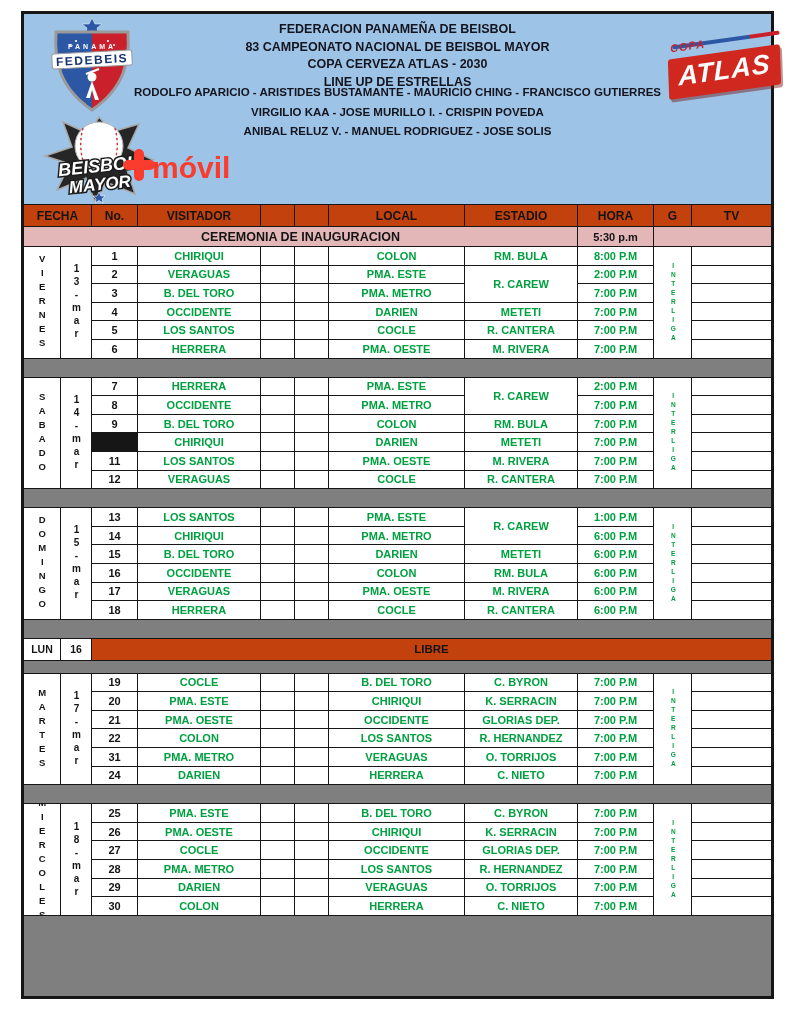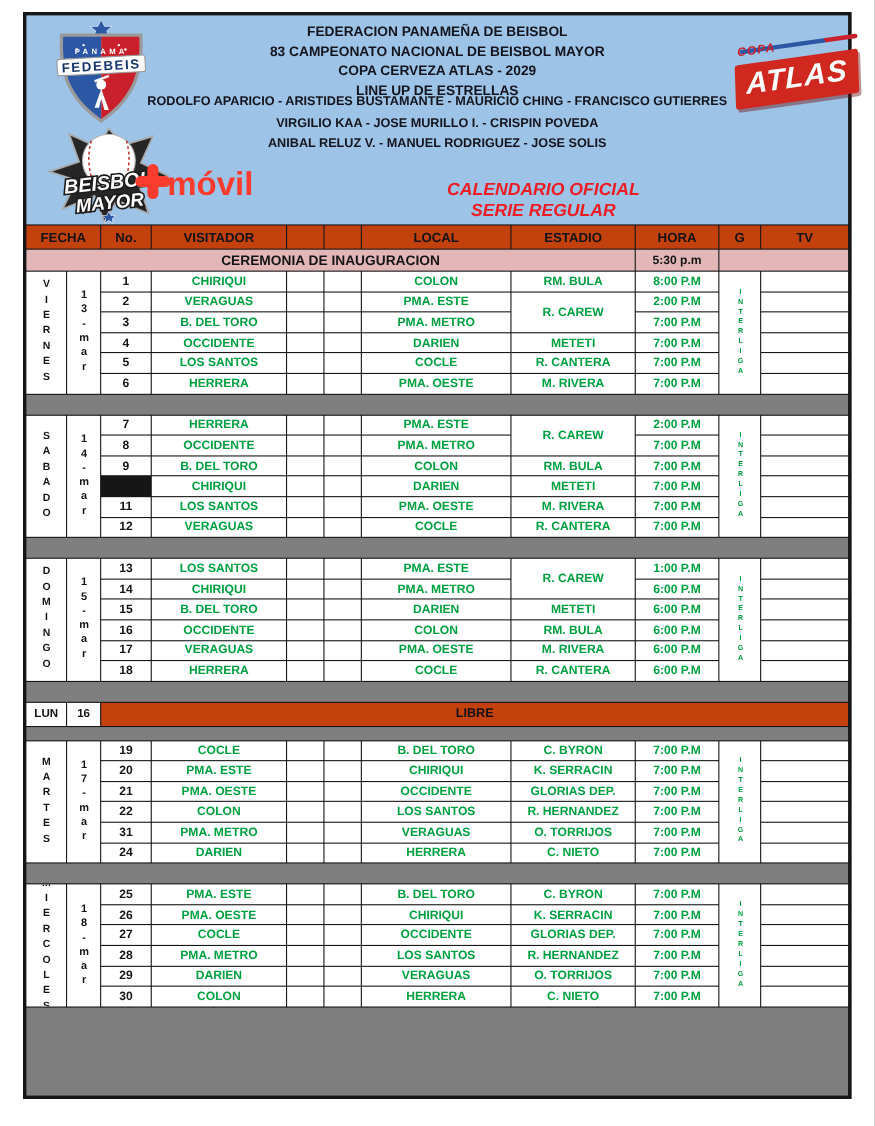--- a/index.html
+++ b/index.html
@@ -92,21 +92,21 @@
           <text x="52" y="46" text-anchor="middle" fill="#17356e" font-size="12" font-weight="bold" letter-spacing="1.5" font-family="Liberation Sans, sans-serif">FEDEBEIS</text>
         </g>
         <circle cx="52" cy="59" r="4.5" fill="#ffffff"></circle>
         <path d="M52,63 L46,80 L50,80 L52,72 L55,82 L59,82 Z" fill="#ffffff"></path>
         <line x1="46" y1="56" x2="59" y2="51" stroke="#ffffff" stroke-width="2.2"></line>
       </svg>
 
       <div class="hdr-title">
         <div>FEDERACION PANAMEÑA DE BEISBOL</div>
         <div>83 CAMPEONATO NACIONAL DE BEISBOL MAYOR</div>
-        <div>COPA CERVEZA ATLAS - 2029</div>
+        <div>COPA CERVEZA ATLAS - 2030</div>
         <div>LINE UP DE ESTRELLAS</div>
       </div>
 
       <div class="logo-atlas">
         <div class="atlas-stripe"></div>
         <div class="atlas-copa">COPA</div>
         <div class="atlas-box">ATLAS</div>
       </div>
 
       <div class="lineup">
@@ -125,24 +125,20 @@
           <text x="57" y="74" text-anchor="middle" fill="#ffffff" stroke="#1d1d1d" stroke-width="3" paint-order="stroke" font-size="17" font-weight="bold" font-style="italic" font-family="Liberation Sans, sans-serif">MAYOR</text>
         </g>
         <polygon points="57,76 59,80 63,80 60,83 61,87 57,84.5 53,87 54,83 51,80 55,80" fill="#2b57a5" stroke="#ffffff" stroke-width="0.6"></polygon>
       </svg>
 
       <div class="movil">
         <span class="plus"></span>
         <span class="word">móvil</span>
       </div>
 
-      <div class="calendario">
-        <div>CALENDARIO OFICIAL</div>
-        <div>SERIE REGULAR</div>
-      </div>
     </div>
 
     <div class="grid thead">
       <div class="c yellow hcell" style="grid-column:1/3">FECHA</div>
       <div class="c yellow hcell" style="grid-column:3">No.</div>
       <div class="c yellow hcell" style="grid-column:4">VISITADOR</div>
       <div class="c yellow" style="grid-column:5"></div>
       <div class="c yellow" style="grid-column:6"></div>
       <div class="c yellow hcell" style="grid-column:7">LOCAL</div>
       <div class="c yellow hcell" style="grid-column:8">ESTADIO</div>

